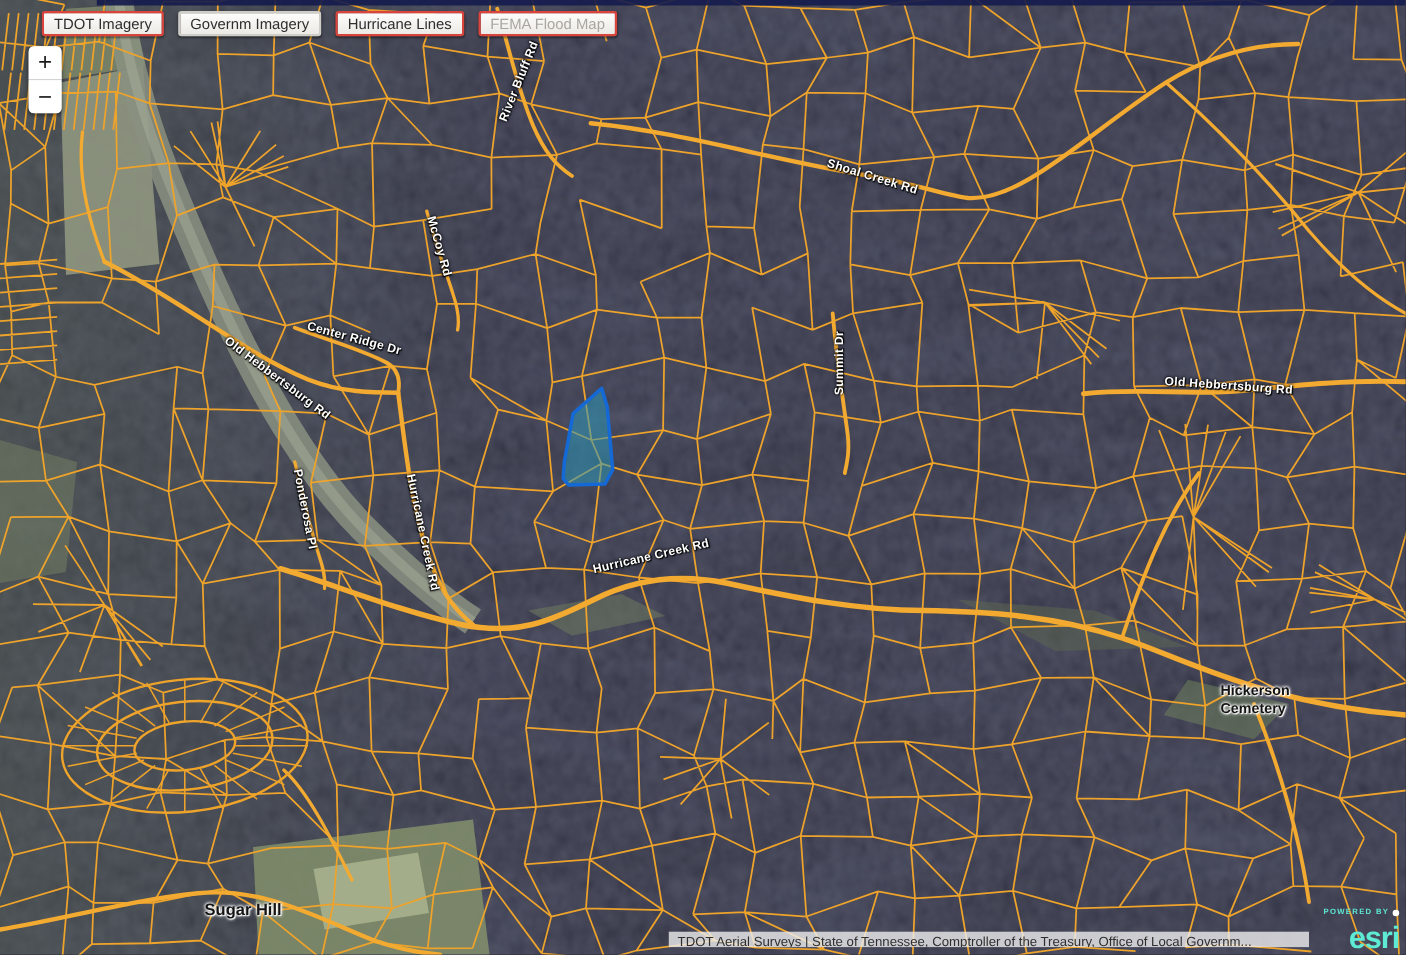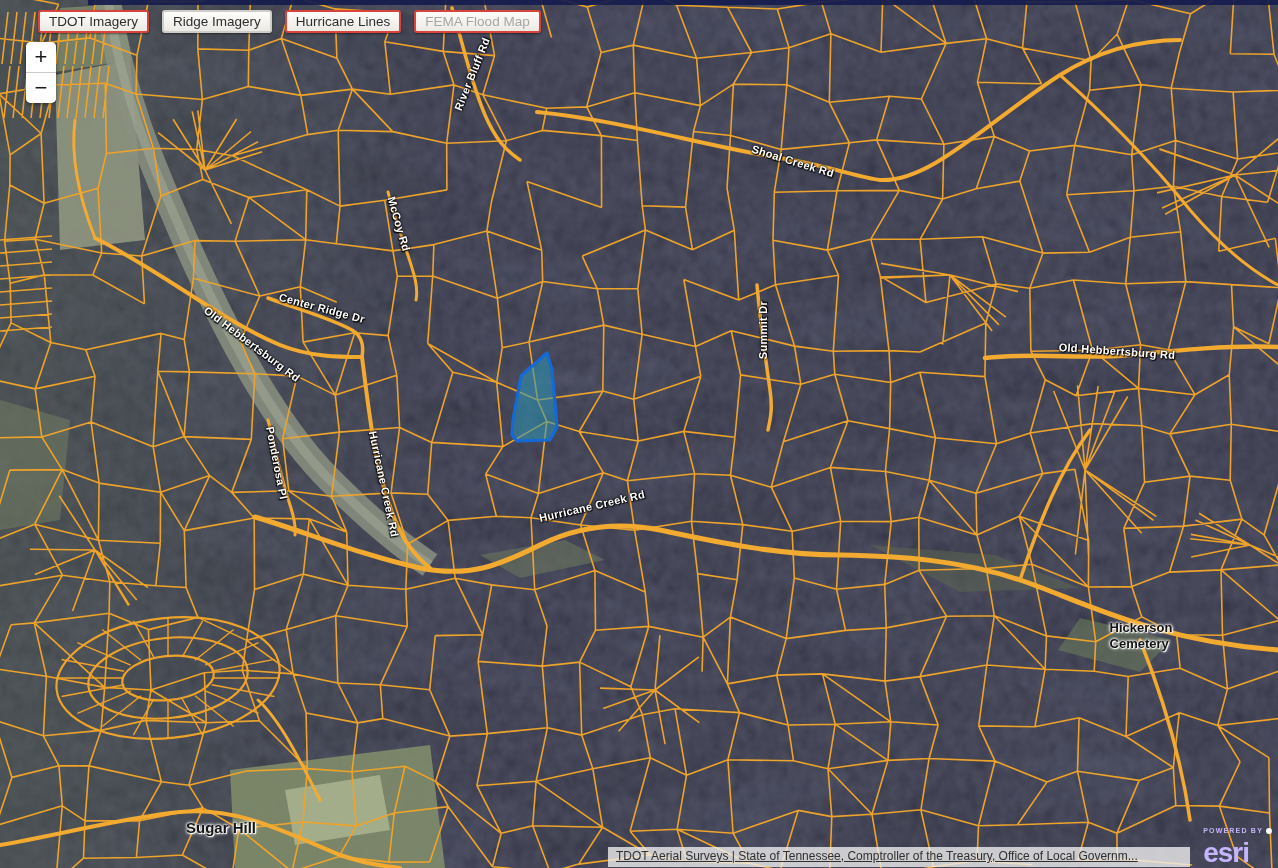--- a/index.html
+++ b/index.html
@@ -31,24 +31,24 @@
   .road-label{position:absolute;z-index:20;color:#fff;font-size:11px;font-weight:bold;
     letter-spacing:.3px;white-space:nowrap;pointer-events:none;
     text-shadow:0 0 2px #000,0 0 3px #000,1px 1px 1px #000;
     transform:translate(-50%,-50%) rotate(var(--r,0deg));}
   .place-label{position:absolute;z-index:20;color:#141414;font-weight:bold;
     white-space:pre-line;pointer-events:none;line-height:1.25;
     text-shadow:0 0 2px #fff,0 0 3px #fff,0 0 4px #fff,1px 1px 1px #fff;
     transform:translate(-50%,-50%);}
 
   
-  #attribution{position:absolute;left:608px;top:847px;width:582px;height:20px;z-index:30;
+  #attribution{position:absolute;left:608px;top:847px;width:582px;height:14px;z-index:30;
     background:rgba(238,238,238,.8);color:#2f2f2f;font-size:12px;line-height:18px;
-    padding-left:8px;box-sizing:border-box;white-space:nowrap;overflow:hidden;text-decoration:underline;}
-  #esri-logo{position:absolute;right:6px;bottom:1px;z-index:30;color:#c4b5fd;
+    padding-left:8px;box-sizing:border-box;white-space:nowrap;overflow:hidden;}
+  #esri-logo{position:absolute;right:6px;bottom:1px;z-index:30;color:#5eead4;text-align:right;
     line-height:1;cursor:pointer;}
   #powered-by{font-size:7px;font-weight:bold;letter-spacing:1.2px;display:inline-block;
     vertical-align:middle;}
   #esri-globe{display:inline-block;width:6px;height:6px;border-radius:50%;background:#fff;
     margin-left:3px;vertical-align:middle;}
   #esri-word{font-size:28px;font-weight:bold;letter-spacing:-1px;margin-top:1px;}
 </style>
 </head>
 <body>
 
@@ -116,21 +116,21 @@
         <path d="M214,678L280,678M211.7,684.8L274.5,696.5M205.2,690.9L258.6,713.3M195,695.8L233.8,726.5M182.2,698.9L202.6,735.1M168,700L168,738M153.8,698.9L133.4,735.1M141,695.8L102.2,726.5M130.8,690.9L77.4,713.3M124.3,684.8L61.5,696.5M122,678L56,678M124.2,671.2L61.5,659.5M130.8,665.1L77.4,642.7M141,660.2L102.2,629.5M153.8,657.1L133.4,620.9M168,656L168,618M182.2,657.1L202.6,620.9M195,660.2L233.8,629.5M205.2,665.1L258.6,642.7M211.7,671.2L274.5,659.4" fill="none" stroke="#eea32b" stroke-width="1.4"></path>
       </g>
 
     <polygon id="selected-parcel" stroke-width="3.2" stroke-linejoin="round" points="547,353 521,376 513,420 512,435 517,441 550,440 557,427 552,370" stroke="#1569d6" fill="rgba(45,152,184,0.55)"></polygon>
   </svg>
 
   <div id="top-strip"></div>
 
   <div id="layer-toolbar">
       <button class="layer-btn active">TDOT Imagery</button>
-      <button class="layer-btn inactive">Ridge Imagery</button>
+      <button class="layer-btn inactive">Governm Imagery</button>
       <button class="layer-btn active">Hurricane Lines</button>
       <button class="layer-btn active-disabled">FEMA Flood Map</button>
     </div>
 
   <div id="zoom-ctrl">
     <button class="zoom-btn">+</button>
     <div id="zoom-divider"></div>
     <button class="zoom-btn">−</button>
   </div>
 

